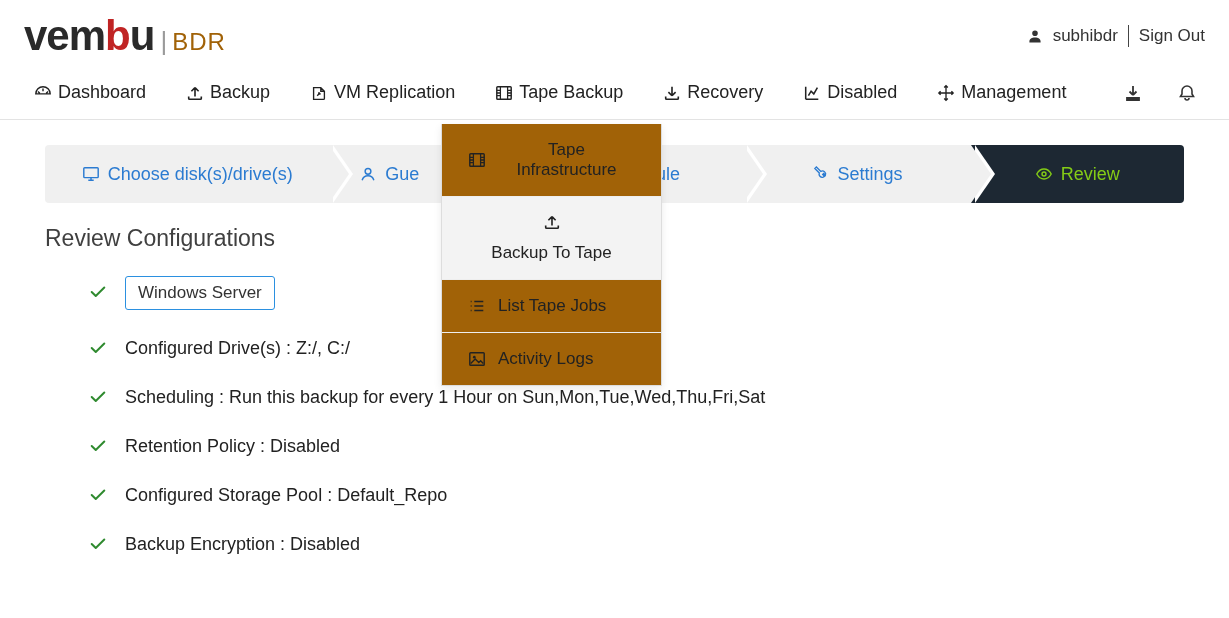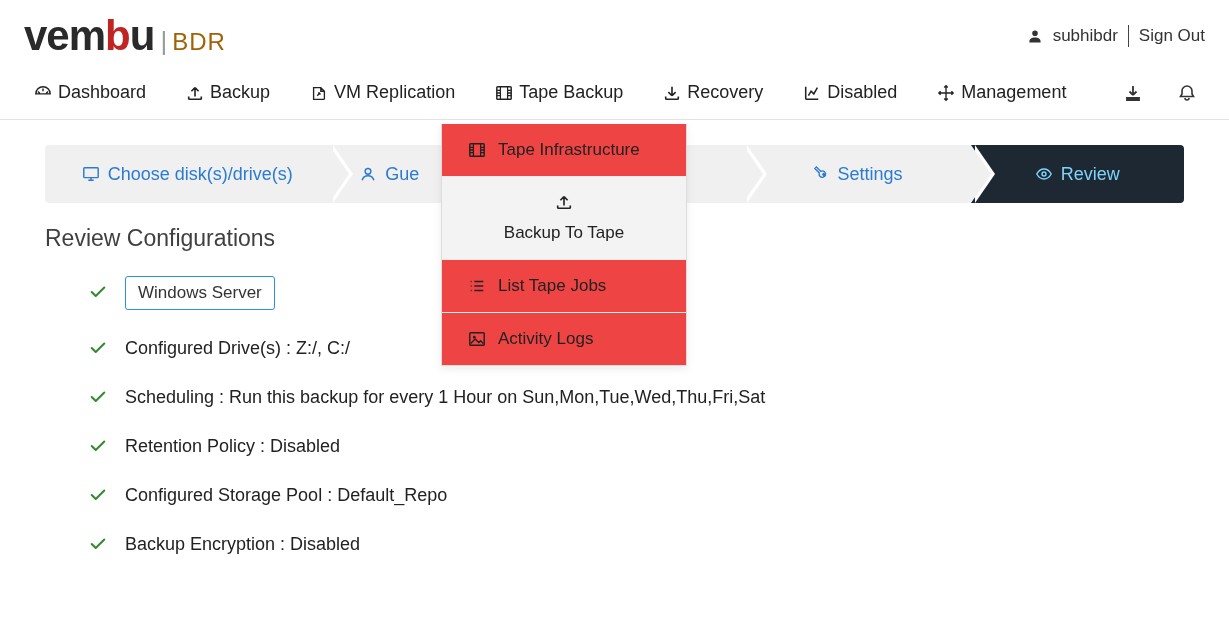--- a/index.html
+++ b/index.html
@@ -84,22 +84,22 @@
       padding-right: 10px;
     }
     .nav-right .nav-icon-btn {
       width: 24px; height: 24px; cursor:pointer; display:flex;align-items:center;justify-content:center;
     }
     
     .dropdown {
       position: absolute;
       top: 58px;
       left: 441px;
-      width: 246px;
-      background: #ef4444;
+      width: 221px;
+      background: #a16207;
       border: 1px solid #ddd;
       border-top: none;
       box-shadow: 0 3px 8px rgba(0,0,0,.08);
       z-index: 50;
     }
     .dropdown-item {
       display: flex;
       align-items: center;
       gap: 12px;
       padding: 16px 26px;
@@ -147,21 +147,21 @@
       right: -24px;
       top: 0;
       width: 0; height: 0;
       border-top: 29px solid transparent;
       border-bottom: 29px solid transparent;
       border-left: 20px solid #fff;
       z-index: 1;
     }
     .step.active {
       background: #1d2833;
-      color: #7dd3fc;
+      color: #84cc16;
     }
     .step.active::after { border-left-color: #1d2833; display:none;}
     .step.active::before { display:none; }
     .step:last-child::after, .step:last-child::before { display:none; }
     .step:last-child { border-top-right-radius: 4px; border-bottom-right-radius: 4px;}
     .step:first-child { border-top-left-radius: 4px; border-bottom-left-radius: 4px;}
     .step .ico { width:18px;height:18px;display:inline-flex;align-items:center;justify-content:center;}
     
     .content { padding: 22px 45px; }
     .section-title {

